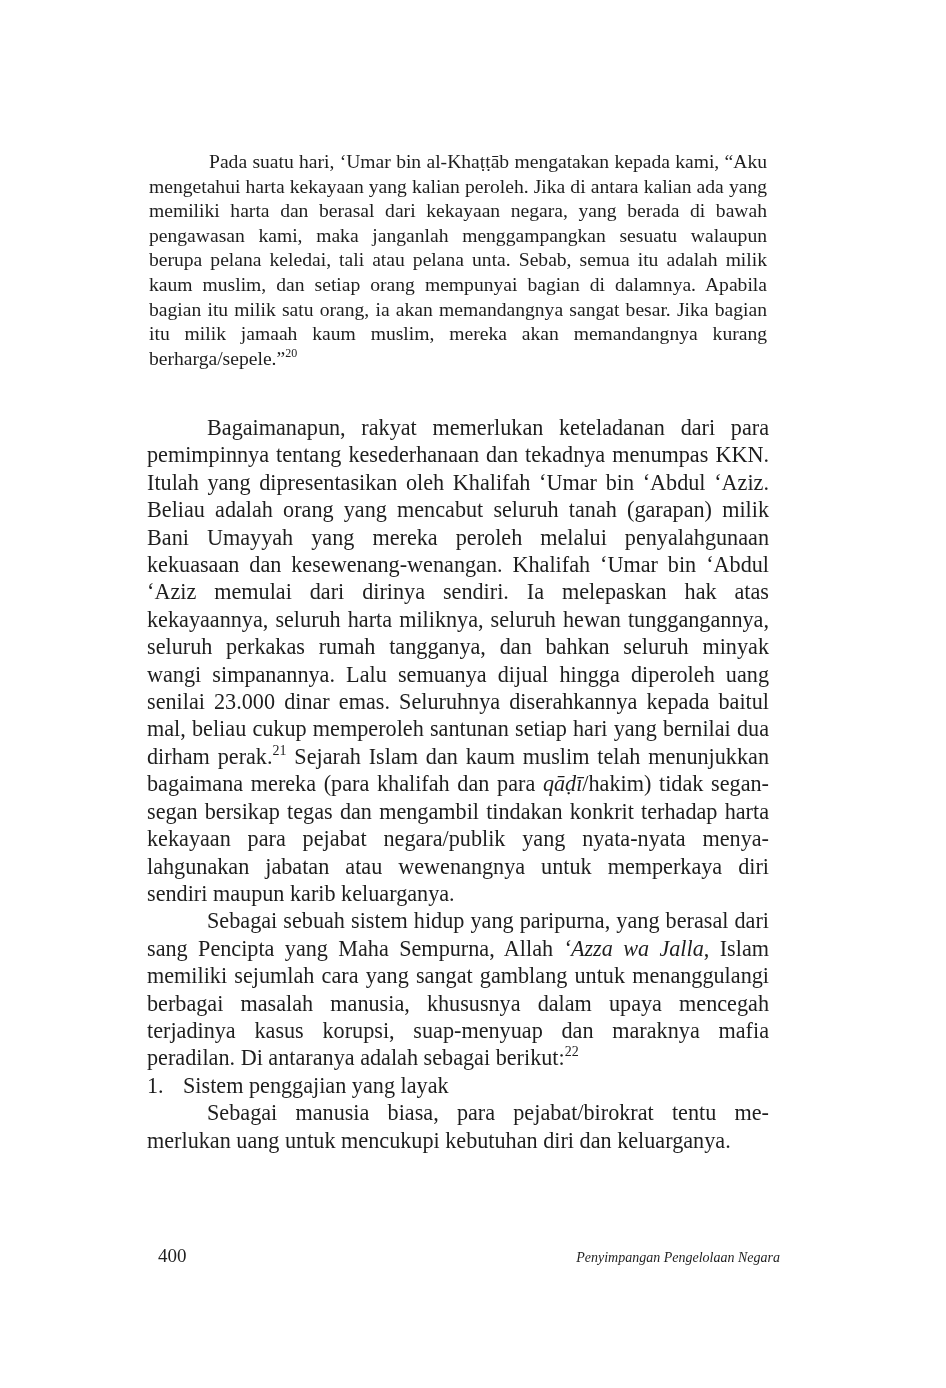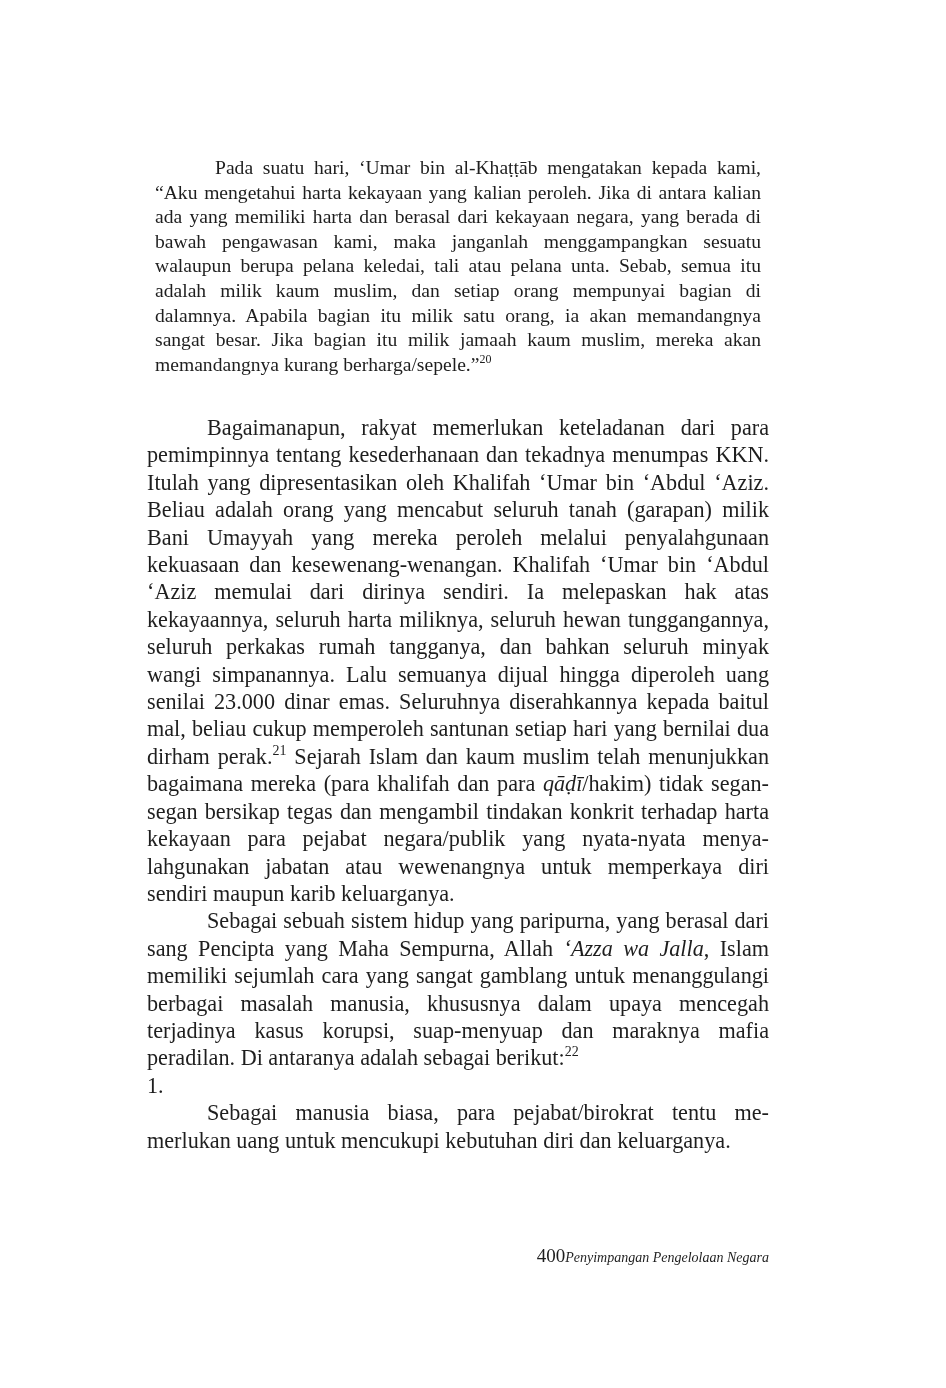--- a/index.html
+++ b/index.html
@@ -24,21 +24,21 @@
   .quote {
     position: absolute;
     top: 148px;
     left: 0;
     width: 622px;
     font-size: 19.6px;
     line-height: 24.6px;
     text-align: justify;
   }
   .quote p {
-    margin: 8px;
+    margin: 2px;
     text-indent: 60px;
   }
   .body {
     position: absolute;
     top: 414px;
     left: 0;
     width: 622px;
     font-size: 22.2px;
     line-height: 27.4px;
     text-align: justify;
@@ -64,26 +64,26 @@
     text-indent: 0;
   }
   .list-num {
     width: 36px;
     flex: none;
   }
   em { font-style: italic; }
   .footer {
     position: absolute;
     top: 1245px;
-    left: 147px;
+    left: 158px;
     width: 622px;
     height: 26px;
     font-size: 19px;
     display: flex;
-    justify-content: flex-end;
+    justify-content: space-between;
     align-items: baseline;
   }
   .footer .title {
     font-style: italic;
     font-size: 14px;
   }
 </style>
 </head>
 <body>
 
@@ -93,20 +93,21 @@
     <p><span>Pada suatu hari, ‘Umar bin al-Khaṭṭāb mengatakan kepada kami, “Aku mengetahui harta kekayaan yang kalian peroleh. Jika di antara kalian ada yang memiliki harta dan berasal dari kekayaan negara, yang berada di bawah pengawasan kami, maka janganlah menggampangkan sesuatu walaupun berupa pelana keledai, tali atau pelana unta. Sebab, semua itu adalah milik kaum muslim, dan setiap orang mempunyai bagian di dalamnya. Apabila bagian itu milik satu orang, ia akan memandangnya sangat besar. Jika bagian itu milik jamaah kaum muslim, mereka akan memandangnya kurang berharga/sepele.”</span><sup>20</sup></p>
   </div>
 
   <div class="body">
     <p class="first"><span>Bagaimanapun, rakyat memerlukan keteladanan dari para pemimpinnya tentang kesederhanaan dan tekadnya menumpas KKN. Itulah yang dipresentasikan oleh Khalifah ‘Umar bin ‘Abdul ‘Aziz. Beliau adalah orang yang mencabut seluruh tanah (garapan) milik Bani Umayyah yang mereka peroleh melalui penyalahgunaan kekuasaan dan kesewenang-wenangan. Khalifah ‘Umar bin ‘Abdul ‘Aziz memulai dari dirinya sendiri. Ia mele­paskan hak atas kekayaannya, seluruh harta miliknya, seluruh hewan tunggangannya, seluruh perkakas rumah tangganya, dan bahkan seluruh minyak wangi simpanannya. Lalu semuanya dijual hingga diperoleh uang senilai 23.000 dinar emas. Selu­ruhnya diserahkannya kepada baitul mal, beliau cukup memper­oleh santunan setiap hari yang bernilai dua dirham perak.</span><sup>21</sup><span> Sejarah Islam dan kaum muslim telah menunjukkan bagaimana mereka (para khalifah dan para </span><em>qāḍī</em><span>/hakim) tidak segan-segan bersikap tegas dan mengambil tindakan konkrit terhadap harta kekayaan para pejabat negara/publik yang nyata-nyata menya­lahgunakan jabatan atau wewenangnya untuk memperkaya diri sendiri maupun karib keluarganya.</span></p>
 
     <p><span>Sebagai sebuah sistem hidup yang paripurna, yang berasal dari sang Pencipta yang Maha Sempurna, Allah </span><em>‘Azza wa Jalla</em><span>, Islam memiliki sejumlah cara yang sangat gamblang untuk menanggulangi berbagai masalah manusia, khususnya dalam upaya mencegah terjadinya kasus korupsi, suap-menyuap dan maraknya mafia peradilan. Di antaranya adalah sebagai berikut:</span><sup>22</sup></p>
 
     <div class="list-item">
       <span class="list-num">1.</span>
+      <span>Sistem penggajian yang layak</span>
     </div>
 
     <p><span>Sebagai manusia biasa, para pejabat/birokrat tentu me­merlukan uang untuk mencukupi kebutuhan diri dan keluarganya.</span></p>
   </div>
 
 </div>
 
 <div class="footer">
   <span>400</span>
   <span class="title">Penyimpangan Pengelolaan Negara</span>

